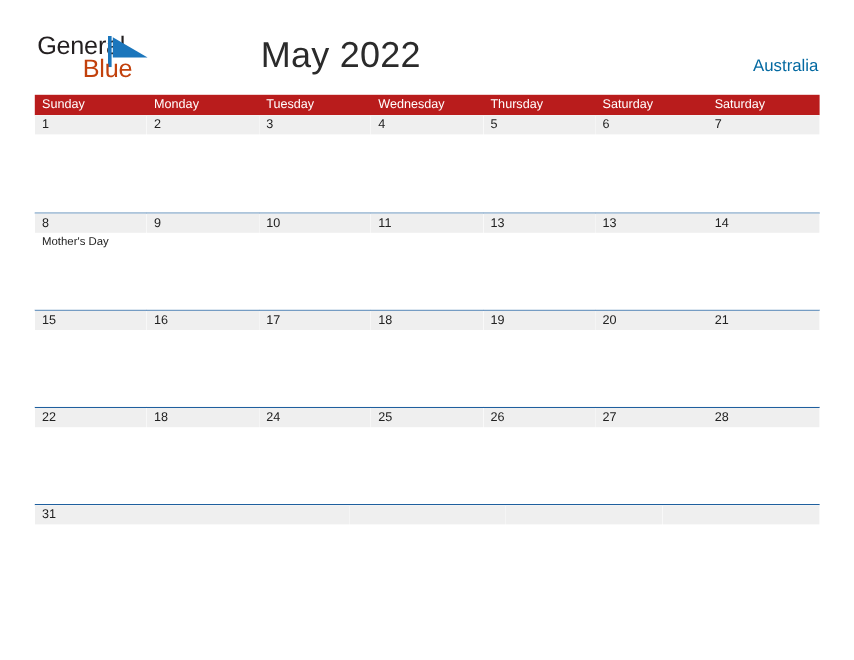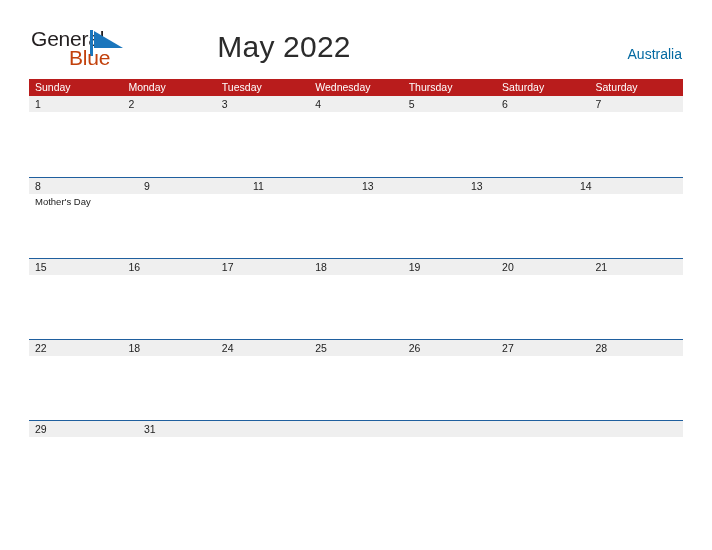--- a/index.html
+++ b/index.html
@@ -245,20 +245,24 @@
             <div class="day-events">
               <div class="day-event">Mother's Day</div>
             </div>
           </div>
           <div class="day-cell">
             <div class="day-band"></div>
             <div class="day-num">9</div>
           </div>
           <div class="day-cell">
             <div class="day-band"></div>
+            <div class="day-num">10</div>
+          </div>
+          <div class="day-cell">
+            <div class="day-band"></div>
             <div class="day-num">11</div>
           </div>
           <div class="day-cell">
             <div class="day-band"></div>
             <div class="day-num">13</div>
           </div>
           <div class="day-cell">
             <div class="day-band"></div>
             <div class="day-num">13</div>
           </div>
@@ -321,24 +325,20 @@
           <div class="day-cell">
             <div class="day-band"></div>
             <div class="day-num">27</div>
           </div>
           <div class="day-cell">
             <div class="day-band"></div>
             <div class="day-num">28</div>
           </div>
         </div>
         <div class="week-row">
-          <div class="day-cell">
-            <div class="day-band"></div>
-            <div class="day-num">29</div>
-          </div>
           <div class="day-cell">
             <div class="day-band"></div>
             <div class="day-num">31</div>
           </div>
           <div class="day-cell empty">
             <div class="day-band"></div>
             <div class="day-num"></div>
           </div>
           <div class="day-cell empty">
             <div class="day-band"></div>

